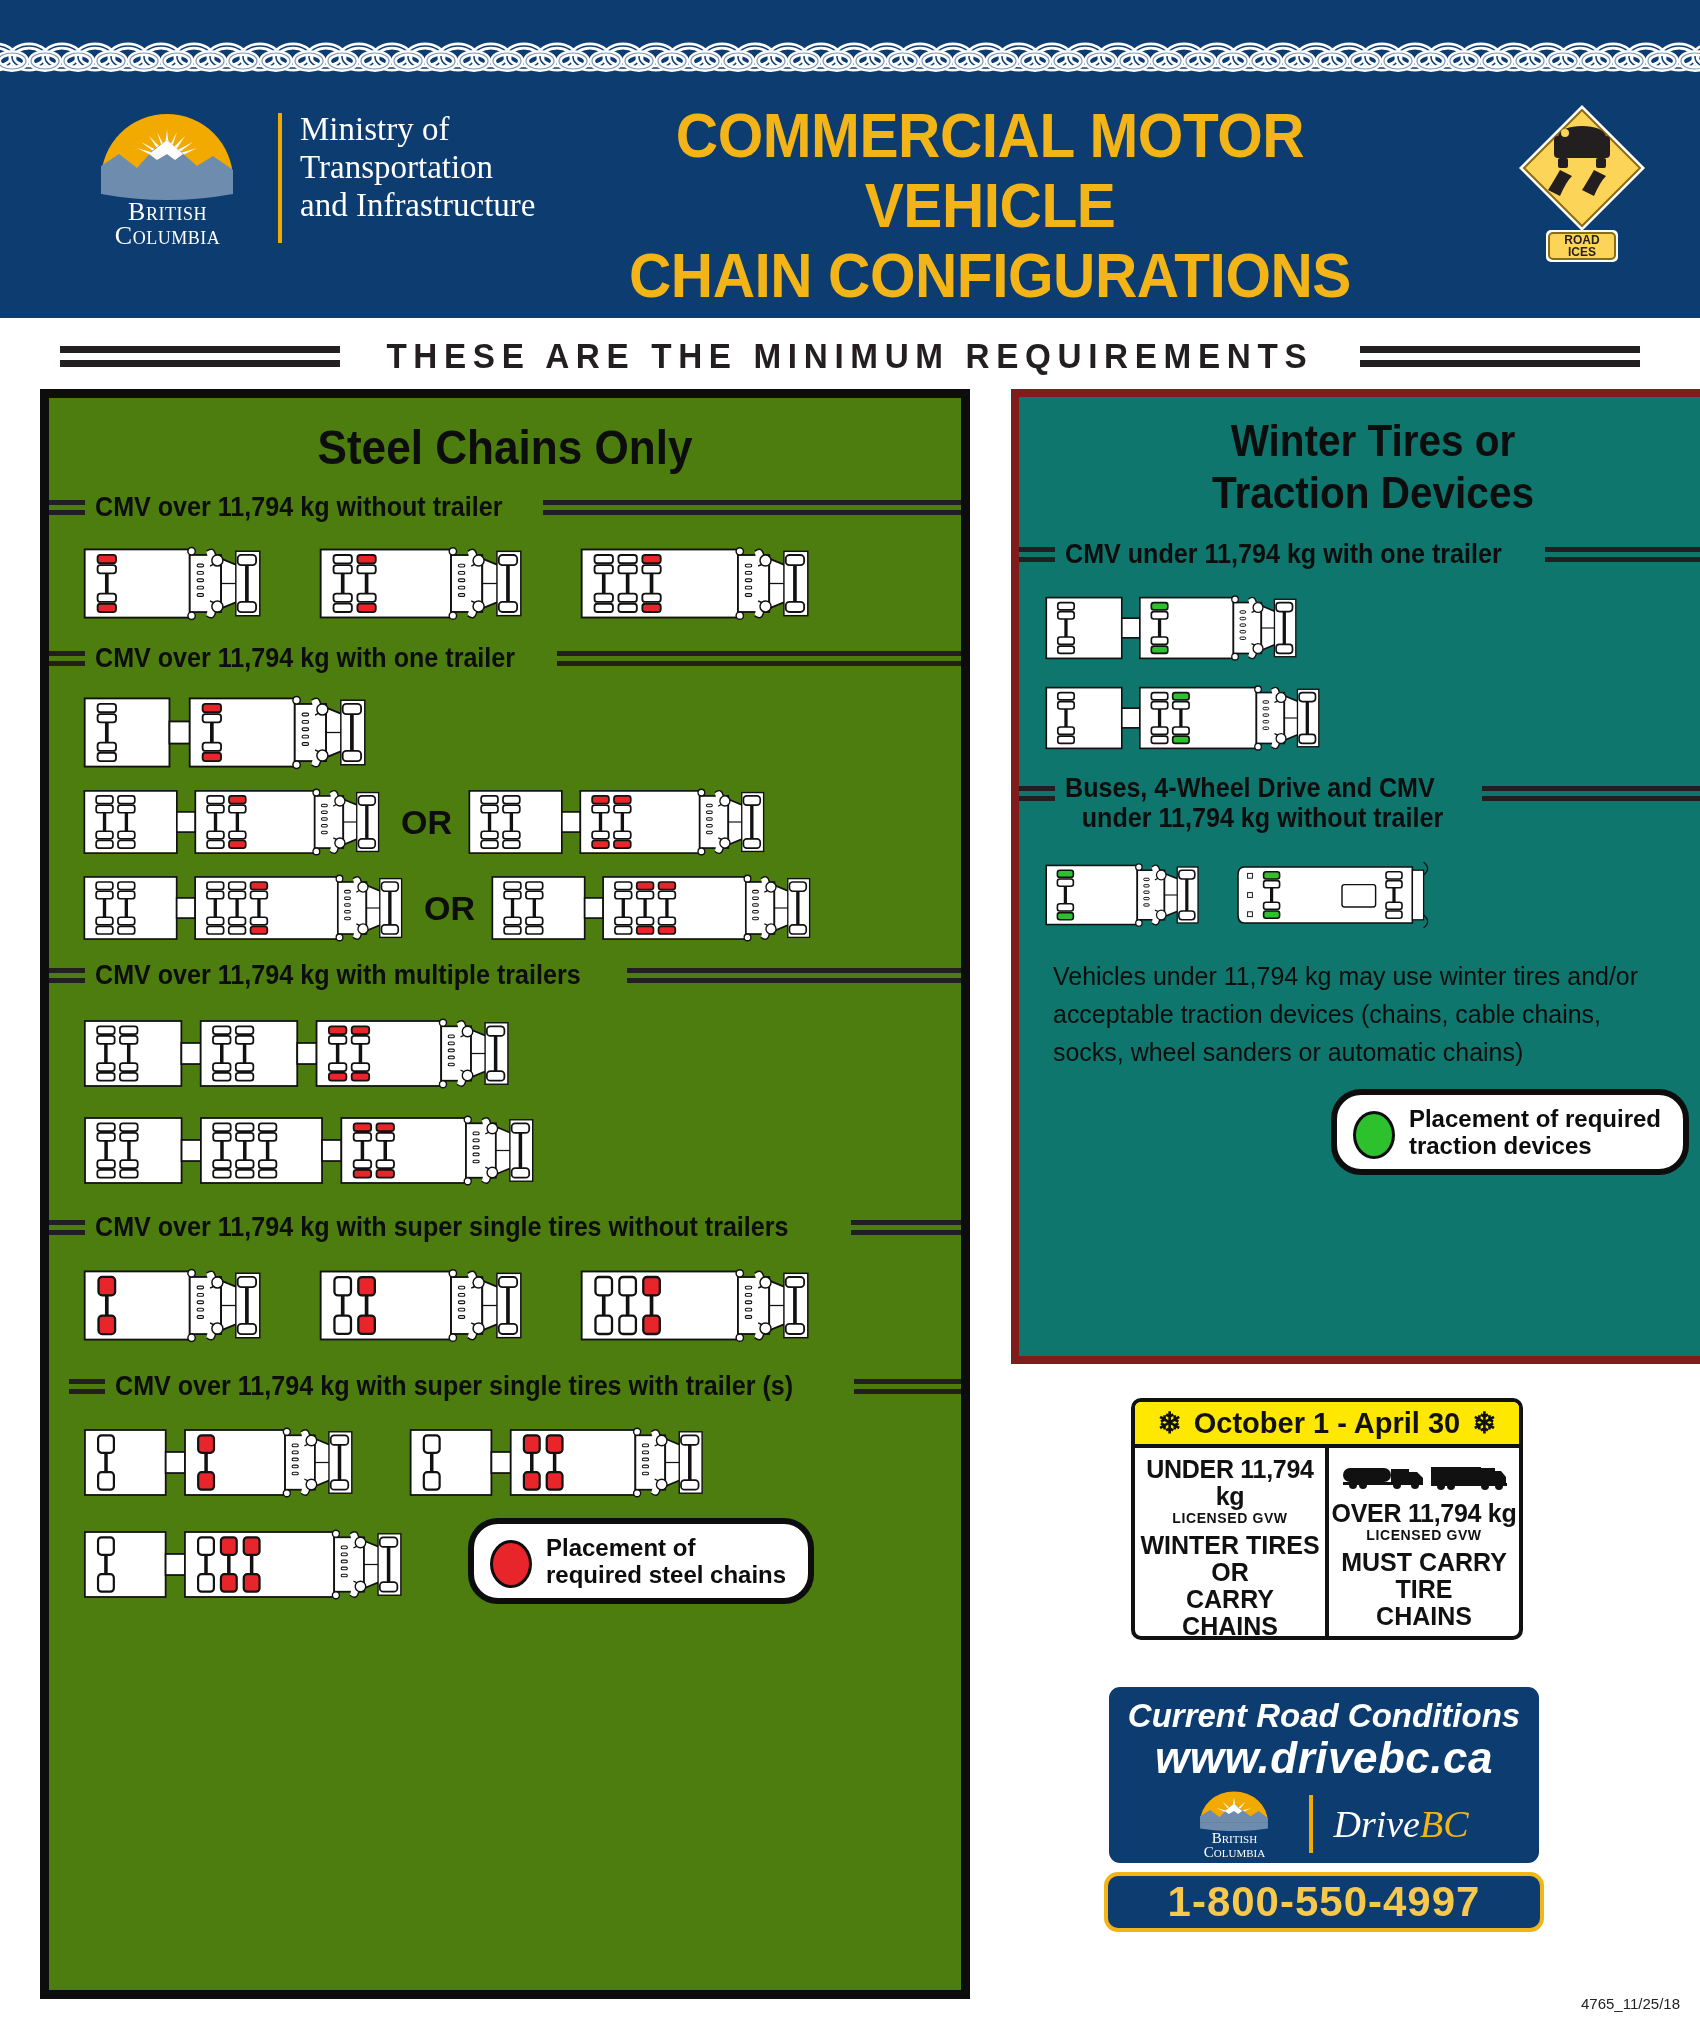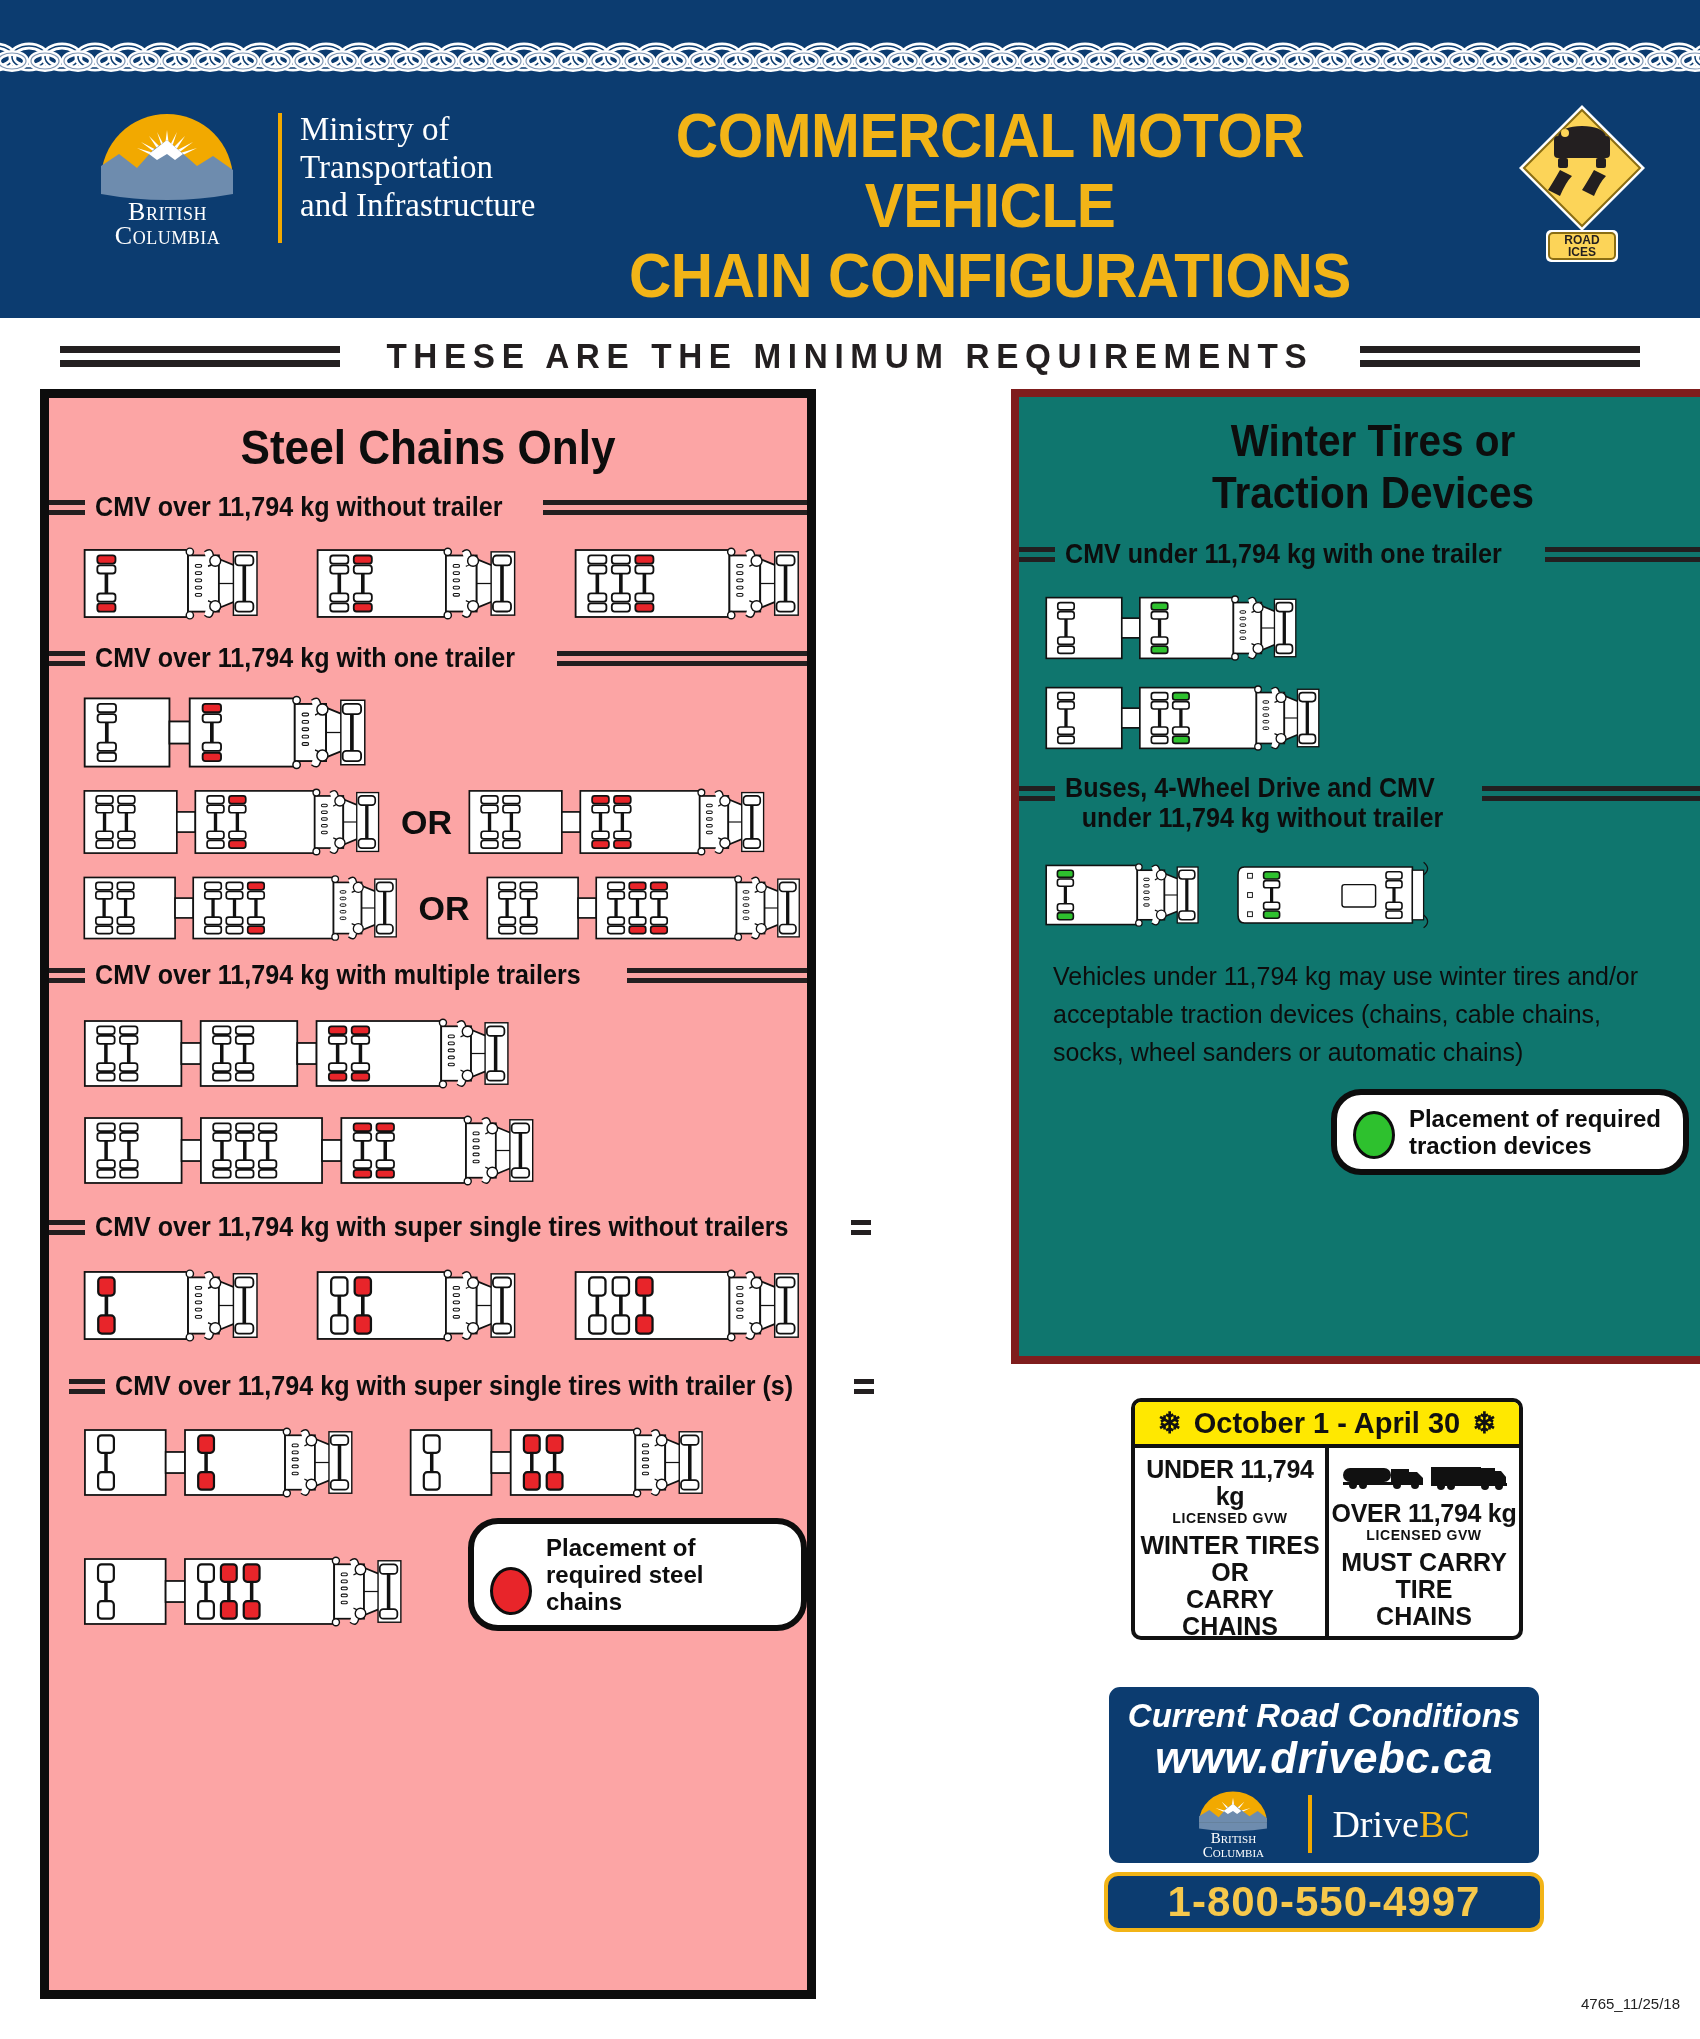--- a/index.html
+++ b/index.html
@@ -63,22 +63,22 @@
   .minreq .bar { height:7px; background:#231f20; margin:7px 0; }
   .minreq .txt {
     font-family:"Liberation Sans Narrow","Liberation Sans", sans-serif;
     font-weight:bold; font-size:35px; letter-spacing:7px;
     color:#231f20; white-space:nowrap;
     transform:scaleX(0.95);
   }
 
   
   .panel-left {
-    position:absolute; left:40px; top:389px; width:776px; height:1610px;
-    background:#fca5a5; border:9px solid #0d0d0d;
+    position:absolute; left:40px; top:389px; width:930px; height:1610px;
+    background:#4d7c0f; border:9px solid #0d0d0d;
   }
   .panel-right {
     position:absolute; left:1011px; top:389px; width:724px; height:975px;
     background:#0f766e; border:8px solid #7f1d1d;
   }
   .panel-title {
     text-align:center; color:#0d0d0d;
     font-family:"Liberation Sans Narrow","Liberation Sans", sans-serif;
     font-weight:bold;
     transform:scaleX(0.9);
@@ -178,21 +178,21 @@
   .drivebc .lockup {
     display:flex; align-items:center; justify-content:center; gap:20px; margin-top:6px;
   }
   .drivebc .bcmini { width:110px; }
   .drivebc .bcmini .wm {
     color:#fff; text-align:center; font-family:"Liberation Serif", serif;
     font-size:15px; line-height:14px; font-variant:small-caps;
   }
   .drivebc .vline { width:4px; height:58px; background:#f2a900; }
   .drivebc .dbc {
-    font-family:"Liberation Serif", serif; font-size:38px; color:#fff;
+    font-family:"Liberation Serif", serif; font-size:38px; color:#fff;font-style:italic;
   }
   .drivebc .dbc b { color:#f2b417; font-weight:400; }
   .phone {
     position:absolute; left:1104px; top:1872px; width:440px; height:60px;
     background:#0c3c70; border:4px solid #f2b417; border-radius:14px;
     display:flex; align-items:center; justify-content:center;
     color:#f6c84c; font-weight:bold; font-size:42px;
     font-family:"Liberation Sans", sans-serif; letter-spacing:1px;
   }
   .docid {

